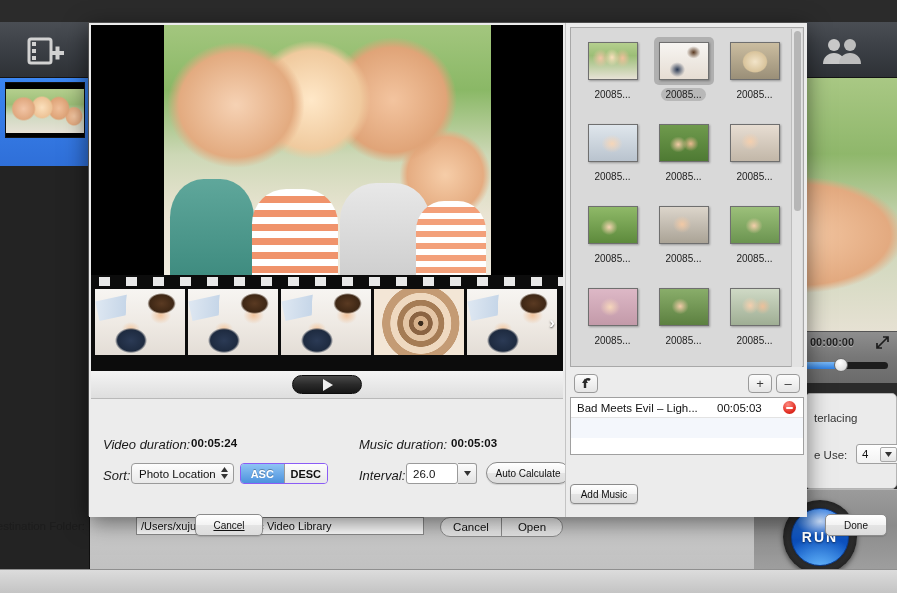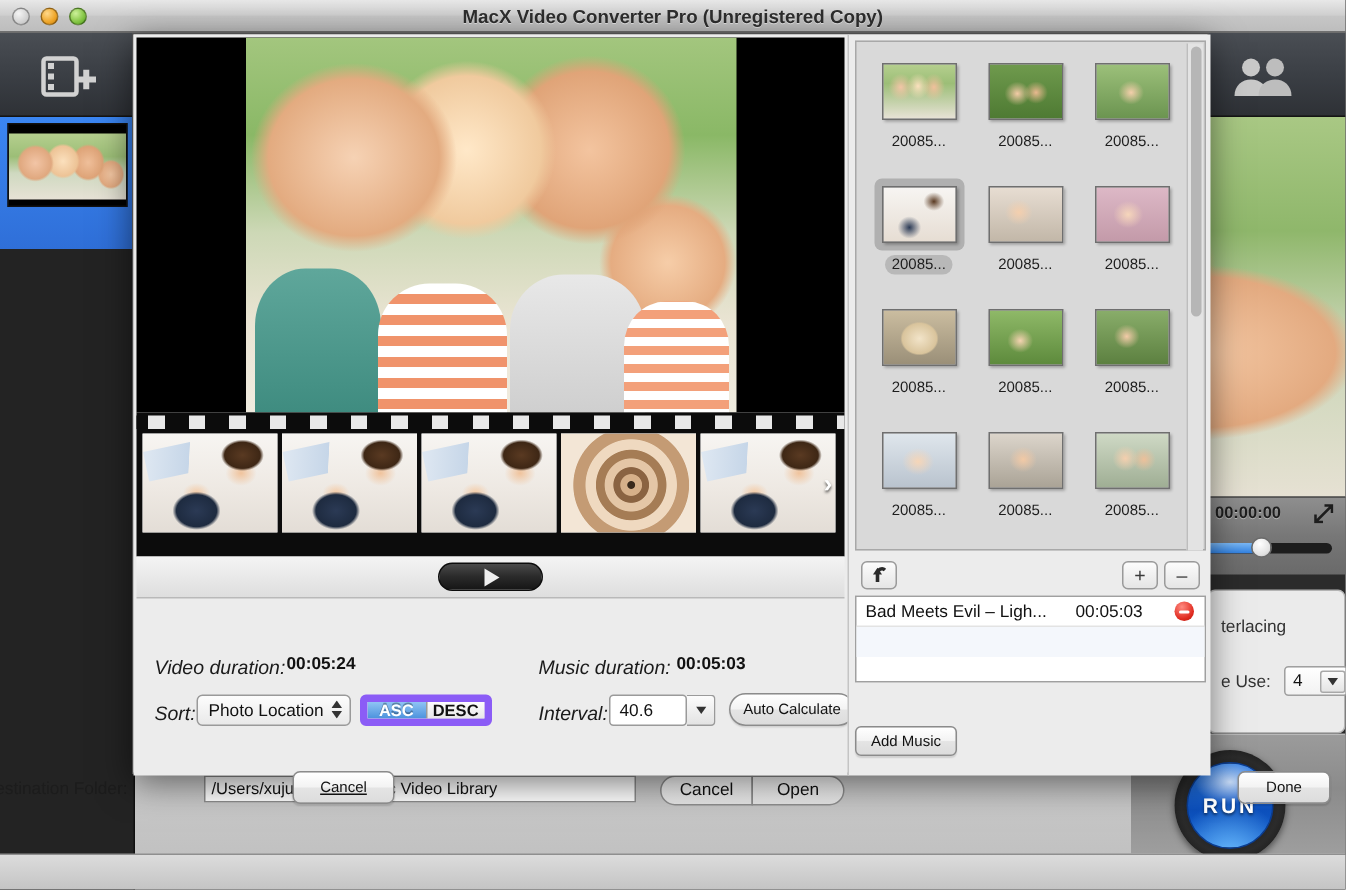--- a/index.html
+++ b/index.html
@@ -326,21 +326,21 @@
     border: 1px solid #9a9a9a; border-radius: 4px;
     display: flex; align-items: center;
   }
   #sort-select-value { margin-left: 7px; font-size: 11.5px; color: #111; }
   #sort-select-arrows {
     position: absolute; right: 5px; top: 3px;
     display: flex; flex-direction: column; align-items: center; gap: 2px;
   }
   #order-segment {
     position: absolute; left: 149px; top: 63px; width: 88px; height: 21px;
-    border: 5px solid #8b5cf6; border-radius: 4px; overflow: hidden;
+    border: 1px solid #8b5cf6; border-radius: 4px; overflow: hidden;
     display: flex;
   }
   .seg {
     flex: 1; display: flex; align-items: center; justify-content: center;
     font-size: 11px; font-weight: bold;
   }
   .seg.on  { background: linear-gradient(to bottom, #8fc4f4, #4c92dd); color: #fff;
              text-shadow: 0 -1px 0 rgba(0,0,0,.3); }
   .seg.off { background: linear-gradient(to bottom, #fdfdfd, #e7e7e7); color: #111;
              border-left: 1px solid #9a9a9a; }
@@ -371,21 +371,21 @@
   #dlg-right {
     position: absolute; left: 476px; top: 0; width: 242px; height: 494px;
     background: #ececec; border-left: 1px solid #c4c4c4;
   }
   #photo-grid-panel {
     position: absolute; left: 4px; top: 4px; width: 234px; height: 340px;
     background: #d9d9d9; border: 1px solid #a8a8a8;
   }
   #photo-grid {
     position: absolute; left: 6px; top: 6px; width: 214px; height: 330px;
-    display: flex; flex-wrap: wrap; align-content: flex-start; flex-direction: column;
+    display: flex; flex-wrap: wrap; align-content: flex-start;
   }
   .photo-cell {
     width: 71px; height: 82px;
     display: flex; flex-direction: column; align-items: center;
   }
   .photo-thumb-wrap {
     width: 60px; height: 48px;
     display: flex; align-items: center; justify-content: center;
     border-radius: 5px; margin-top: 3px;
   }
@@ -454,28 +454,20 @@
     font-size: 10px; color: #111;
     display: flex; align-items: center; justify-content: center;
     box-shadow: 0 1px 1px rgba(0,0,0,.12);
   }
 </style>
 </head>
 <body>
 
 <div id="app-window">
 
-  <div id="titlebar">
-    <div id="traffic">
-      <div class="light close"></div>
-      <div class="light min"></div>
-      <div class="light max"></div>
-    </div>
-    <div id="win-title">MacX Video Converter Pro (Unregistered Copy)</div>
-  </div>
 
   <div id="topbar-dark">
     <div id="add-video-btn">
       <svg width="40" height="32" viewBox="0 0 40 32">
         <rect x="3" y="4" width="22" height="24" rx="2" fill="none" stroke="#d2d2d2" stroke-width="3"></rect>
         <rect x="6" y="7" width="4" height="4" fill="#d2d2d2"></rect>
         <rect x="6" y="14" width="4" height="4" fill="#d2d2d2"></rect>
         <rect x="6" y="21" width="4" height="4" fill="#d2d2d2"></rect>
         <rect x="25" y="16" width="13" height="4" fill="#d2d2d2"></rect>
         <rect x="29.5" y="11.5" width="4" height="13" fill="#d2d2d2"></rect>
@@ -617,21 +609,21 @@
               </svg>
           </span>
         </div>
         <div id="order-segment">
           <div class="seg on">ASC</div>
           <div class="seg off">DESC</div>
         </div>
 
         <span class="lbl" id="interval-label">Interval:</span>
         <div id="interval-input">
-          <span id="interval-value">40.6</span>
+          <span id="interval-value">26.0</span>
         </div>
         <div id="interval-arrow">
           <svg width="7" height="5" viewBox="0 0 7 5">
               <path d="M0 0 L3.5 5 L7 0 Z" fill="#333"></path>
             </svg>
         </div>
         <div id="auto-calc-btn" class="btn-rounded">Auto Calculate</div>
       </div>
     </div>
 

